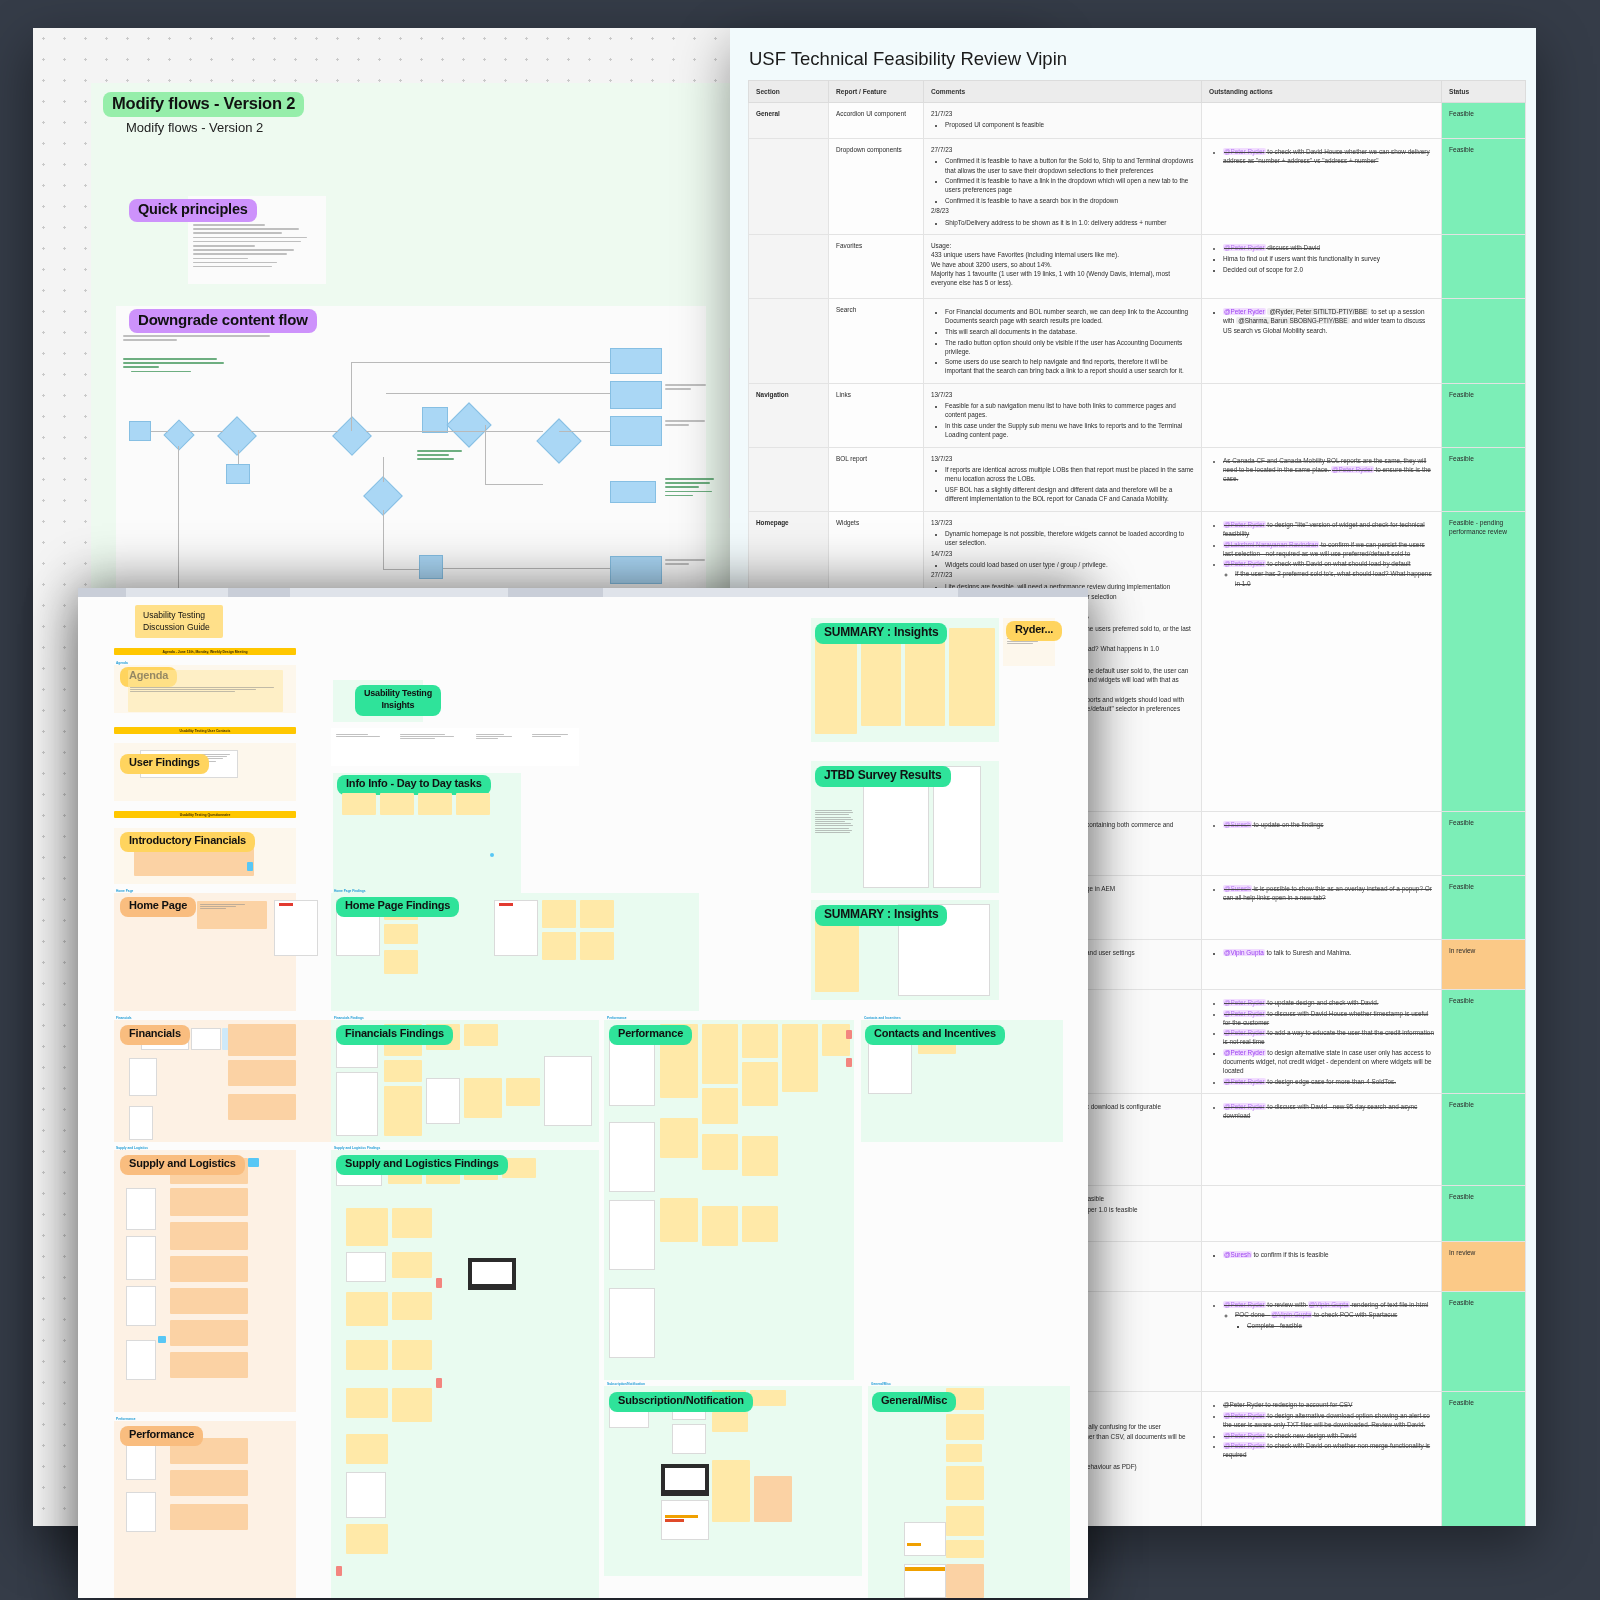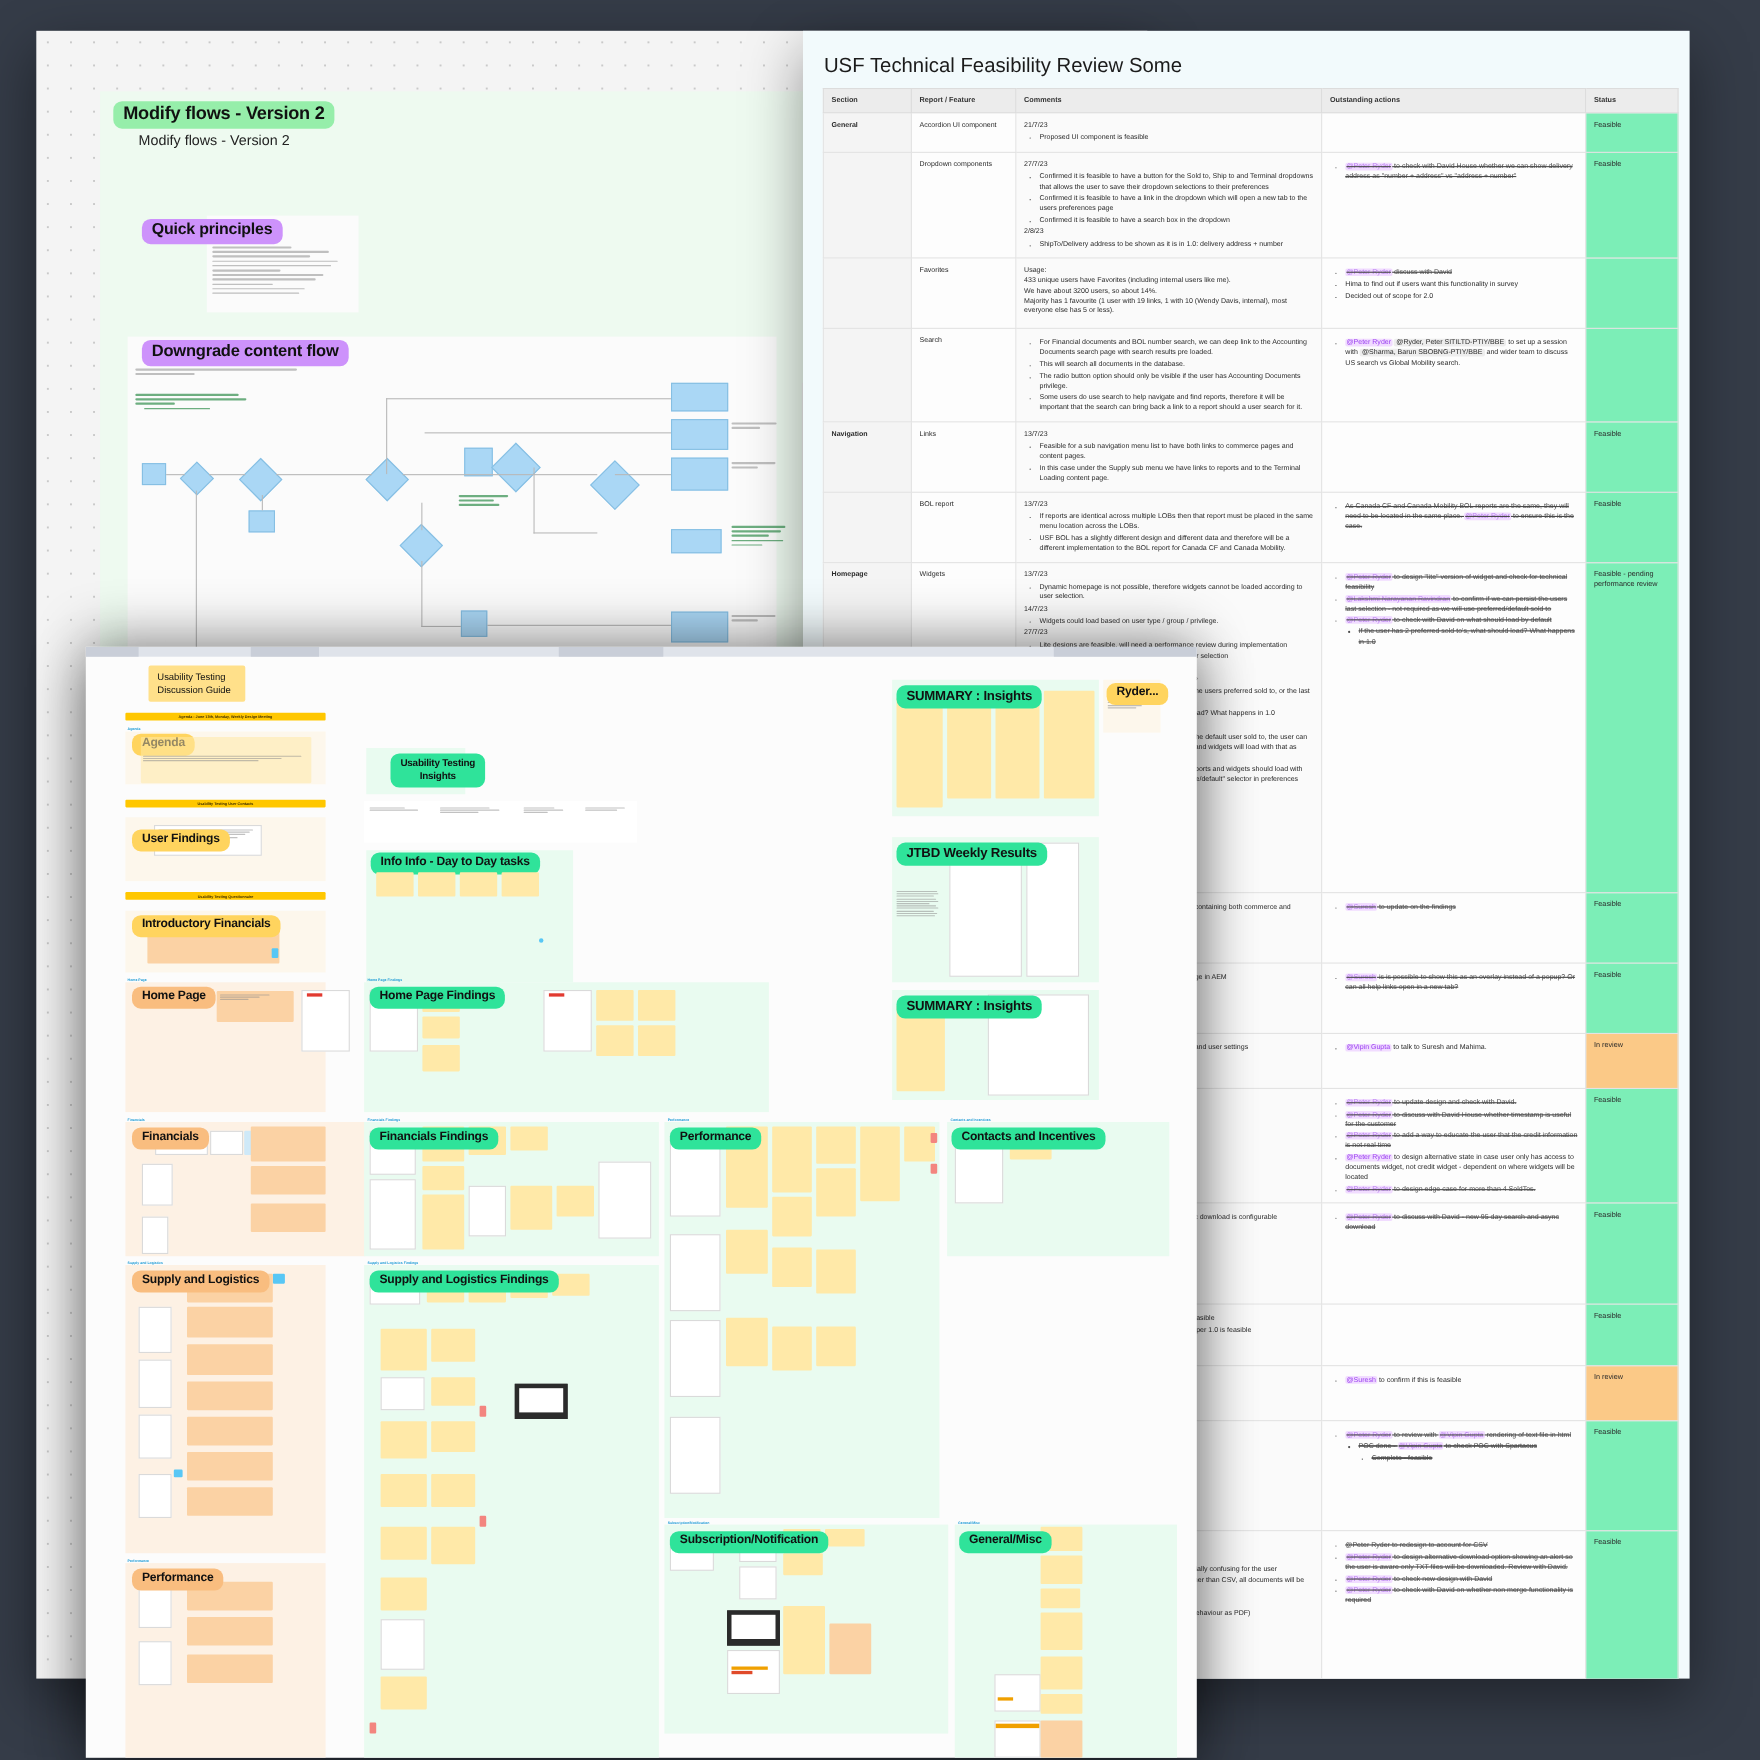--- a/index.html
+++ b/index.html
@@ -255,21 +255,21 @@
   <span style="position:absolute; left:706px; top:497px; font-size:10px; color:#333;">1.0</span>
   <div class="fbox" style="left:712px; top:520px; width:48px; height:22px;"></div>
   <div class="fbox" style="left:712px; top:546px; width:48px; height:22px;"></div>
   <div class="fbox" style="left:712px; top:572px; width:48px; height:22px;"></div>
   <div class="lines" style="left:80px; top:598px; width:16px;">
       <i style="width:100%"></i>
     </div>
 </div>
 
 <div id="usf-window">
-  <div id="usf-title">USF Technical Feasibility Review Some</div>
+  <div id="usf-title">USF Technical Feasibility Review Vipin</div>
   <table id="usf-table">
     <colgroup>
         <col class="c1">
         <col class="c2">
         <col class="c3">
         <col class="c4">
         <col class="c5">
       </colgroup>
     <thead>
       <tr>
@@ -790,21 +790,21 @@
       <i style="width:84%"></i>
       <i style="width:90%"></i>
     <i style="width:96%"></i>
       <i style="width:76%"></i>
       <i style="width:90%"></i>
       <i style="width:96%"></i>
     <i style="width:84%"></i>
       <i style="width:92%"></i>
       <i style="width:88%"></i>
   </div>
-  <span class="pill mint" style="left:737px; top:178px; font-size:12px;">JTBD Weekly Results</span>
+  <span class="pill mint" style="left:737px; top:178px; font-size:12px;">JTBD Survey Results</span>
 
   <div class="ut-frame mint" style="left:733px; top:312px; width:188px; height:100px;"></div>
   <div class="shot" style="left:820px; top:316px; width:92px; height:92px;"></div>
   <div class="note y" style="left:737px; top:326px; width:44px; height:78px;"></div>
   <span class="pill mint" style="left:737px; top:317px; font-size:12px;">SUMMARY : Insights</span>
 
   <div class="ut-frame mint" style="left:526px; top:432px; width:250px; height:360px;"></div>
   <span class="fr-tag" style="left:529px; top:428px;">Performance</span>
   <div class="shot" style="left:531px; top:448px; width:46px; height:70px;"></div>
   <div class="note y" style="left:582px; top:436px; width:38px; height:74px;"></div>

